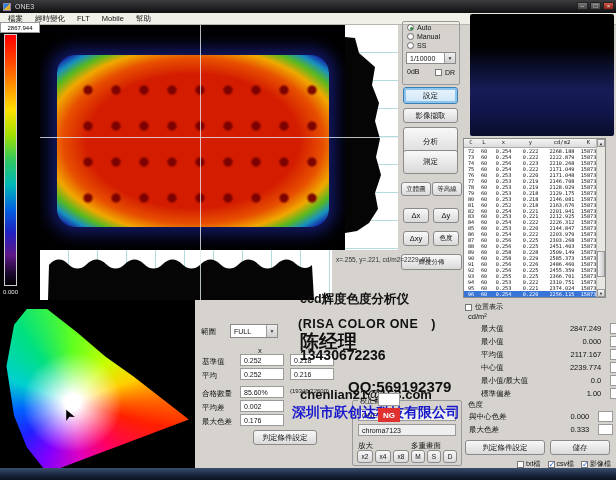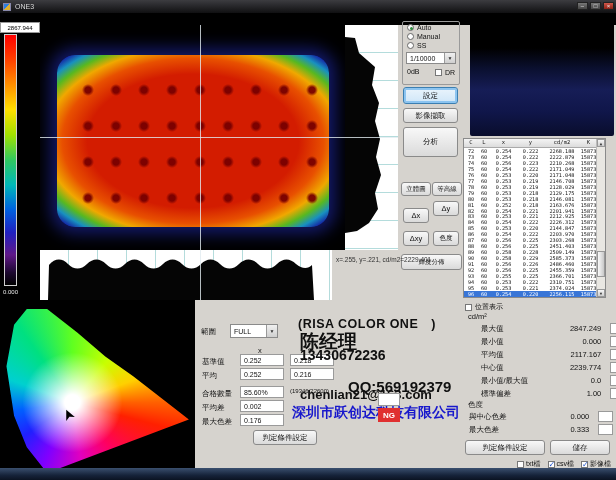--- a/index.html
+++ b/index.html
@@ -142,20 +142,27 @@
   <div id="titlebar">
     <div id="app-icon"></div>
     <div id="title-text">ONE3</div>
     <div id="winbtns">
       <div class="winbtn">–</div>
       <div class="winbtn">□</div>
       <div class="winbtn close">×</div>
     </div>
   </div>
 
+  <div id="menubar">
+      <span class="menu-item">檔案</span>
+      <span class="menu-item">經時變化</span>
+      <span class="menu-item">FLT</span>
+      <span class="menu-item">Mobile</span>
+      <span class="menu-item">幫助</span>
+    </div>
 
   <div class="gray" style="left:398px;top:25px;width:218px;height:443px;"></div>
   <div class="gray" style="left:195px;top:300px;width:267px;height:170px;"></div>
   <div class="gray" style="left:332px;top:250px;width:66px;height:50px;"></div>
 
   <div id="cbar-max">2867.944</div>
   <div id="colorbar"></div>
   <div id="cbar-min">0.000</div>
 
   <div id="heatmap">
@@ -207,24 +214,25 @@
       <span class="hrow">
         <span class="cb"></span>
         <span>DR</span>
       </span>
     </div>
   </div>
 
   <div class="btn focused" style="left:403px;top:87px;width:55px;height:17px;">設定</div>
   <div class="btn" style="left:403px;top:108px;width:55px;height:15px;">影像擷取</div>
   <div class="btn" style="left:403px;top:127px;width:55px;height:30px;">分析</div>
+  <div class="btn" style="left:403px;top:150px;width:55px;height:24px;">測定</div>
   <div class="btn f65" style="left:401px;top:182px;width:30px;height:14px;">立體圖</div>
   <div class="btn f65" style="left:432px;top:182px;width:30px;height:14px;">等高線</div>
   <div class="btn" style="left:403px;top:208px;width:26px;height:15px;">Δx</div>
-  <div class="btn" style="left:433px;top:201px;width:26px;height:15px;">Δy</div>
+  <div class="btn" style="left:433px;top:208px;width:26px;height:15px;">Δy</div>
   <div class="btn" style="left:403px;top:231px;width:26px;height:15px;">Δxy</div>
   <div class="btn f65" style="left:433px;top:231px;width:26px;height:15px;">色度</div>
   <div class="btn f65" style="left:401px;top:254px;width:61px;height:16px;">輝度分佈</div>
 
   <div id="camera"></div>
 
   <div id="dtable">
     <div id="thead">
         <span class="c0">C</span>
         <span class="c1">L</span>
@@ -535,21 +543,41 @@
   <div class="lbl" style="left:202px;top:403px;">平均差</div>
   <div class="box" style="left:240px;top:400px;width:44px;height:12px;">0.002</div>
 
   <div class="lbl" style="left:202px;top:417px;">最大色差</div>
   <div class="box" style="left:240px;top:414px;width:44px;height:12px;">0.176</div>
 
   <div class="btn" style="left:253px;top:430px;width:64px;height:15px;">判定條件設定</div>
   <div id="blank-box"></div>
   <div id="ng-box">NG</div>
 
-
+  <div class="grp" style="left:352px;top:400px;width:110px;height:66px;">
+    <span class="grp-legend">校正參數</span>
+    <div id="cal-fields" style="position:absolute;left:5px;top:8px;width:98px;">
+        <div class="box" style="position: relative; width: 98px; height: 12px; margin-bottom: 3px; background: rgb(239, 239, 239);">ONE3 F2.8</div>
+        <div class="box" style="position: relative; width: 98px; height: 12px; margin-bottom: 3px; background: rgb(239, 239, 239);">chroma7123</div>
+      </div>
+    <div class="lbl" style="left:5px;top:40px;">放大</div>
+    <div id="zoom-btns" style="position:absolute;left:4px;top:49px;display:flex;gap:2px;">
+        <div class="btn" style="position: relative; width: 16px; height: 13px; font-size: 6.5px;">x2</div>
+        <div class="btn" style="position: relative; width: 16px; height: 13px; font-size: 6.5px;">x4</div>
+        <div class="btn" style="position: relative; width: 16px; height: 13px; font-size: 6.5px;">x8</div>
+      </div>
+    <div class="lbl" style="left:58px;top:40px;">多重畫面</div>
+    <div id="multi-btns" style="position:absolute;left:58px;top:49px;display:flex;gap:2px;">
+        <div class="btn" style="position: relative; width: 14px; height: 13px; font-size: 6.5px;">M</div>
+        <div class="btn" style="position: relative; width: 14px; height: 13px; font-size: 6.5px;">S</div>
+        <div class="btn" style="position: relative; width: 14px; height: 13px; font-size: 6.5px;">D</div>
+      </div>
+  </div>
+
+  <div class="ad" style="left:300px;top:291px;font-size:12.5px;">ccd辉度色度分析仪</div>
   <div class="ad" style="left:298px;top:316px;font-size:12.5px;letter-spacing:.5px;">(RISA COLOR ONE　)</div>
   <div class="ad" style="left:300px;top:329px;font-size:19px;">陈经理</div>
   <div class="ad" style="left:300px;top:347px;font-size:14px;">13430672236</div>
   <div class="ad" style="left:300px;top:378px;font-size:15px;margin-left:48px;">QQ:569192379</div>
   <div class="ad" style="left:300px;top:387px;font-size:13px;">chenlian21@163.com</div>
   <div class="ad" id="ad-company" style="left:292px;top:404px;font-size:14px;">深圳市跃创达科技有限公司</div>
 
   <div id="statusbar"></div>
 
 </div>

